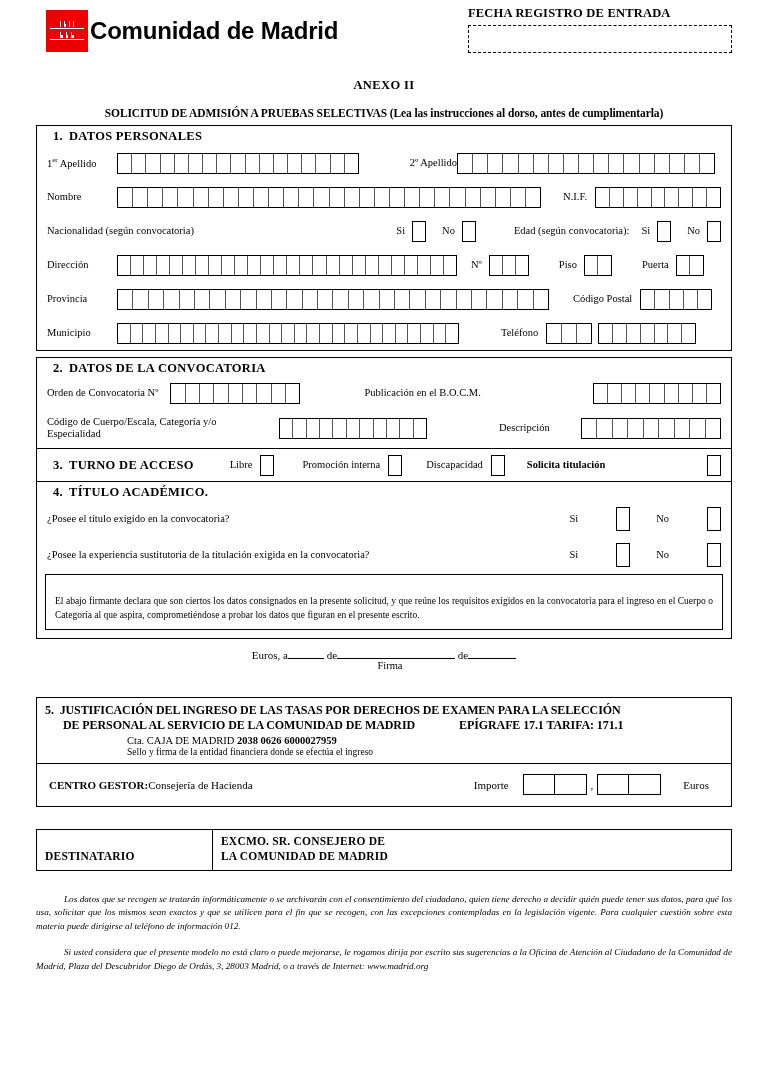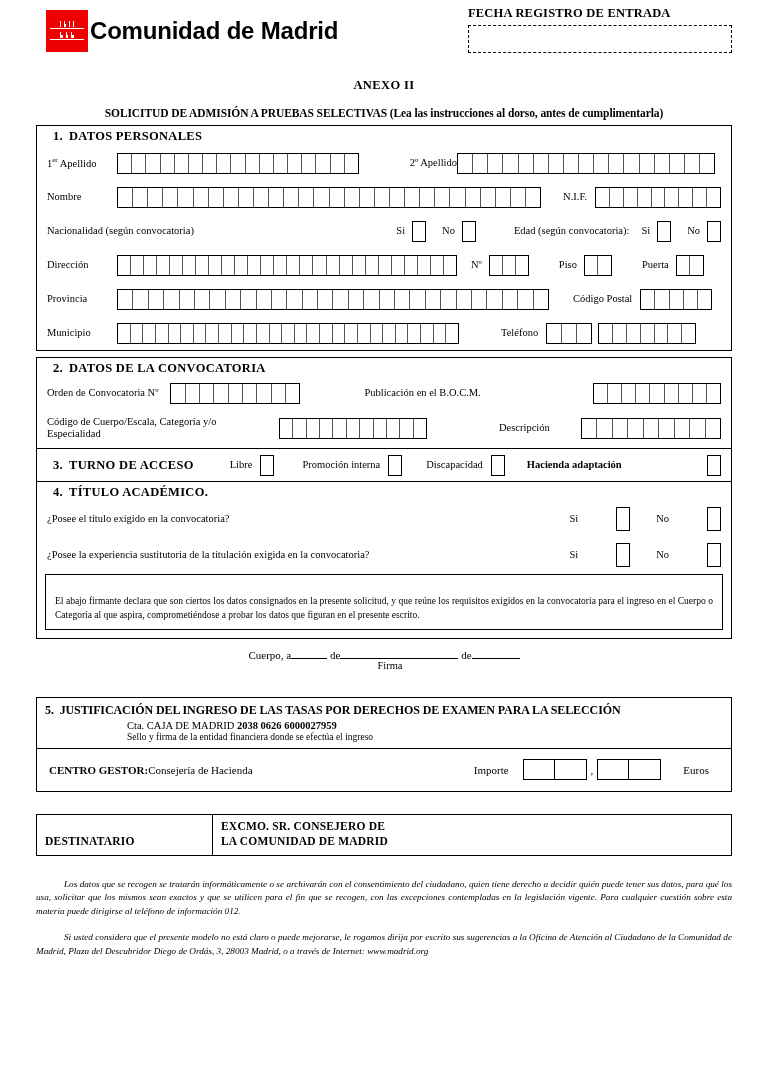--- a/index.html
+++ b/index.html
@@ -623,21 +623,21 @@
     <div class="row" style="height:32px;padding-left:16px">
       <span class="sec-title" style="padding:0">
         <span class="num">3.</span><span>TURNO DE ACCESO</span>
       </span>
       <span class="lbl" style="padding:0 8px 0 36px">Libre</span>
       <span class="tick"></span>
       <span class="lbl" style="padding:0 8px 0 28px">Promoción interna</span>
       <span class="tick"></span>
       <span class="lbl" style="padding:0 8px 0 24px">Discapacidad</span>
       <span class="tick"></span>
-      <span class="lbl" style="padding:0 8px 0 22px;font-weight:bold">Hacienda adaptación</span>
+      <span class="lbl" style="padding:0 8px 0 22px;font-weight:bold">Solicita titulación</span>
       <span class="spacer"></span>
       <span class="tick"></span>
     </div>
   </div>
 
   <div class="sec" id="sec4" style="border-top:none">
     <div class="sec-title">
       <span class="num">4.</span><span>TÍTULO ACADÉMICO.</span>
     </div>
 
@@ -658,30 +658,33 @@
       <span class="lbl" style="padding:0 38px 0 26px">No</span>
       <span class="tick tall"></span>
     </div>
 
     <div style="padding:0 8px 8px 8px">
       <div class="declara">El abajo firmante declara que son ciertos los datos consignados en la presente solicitud, y que reúne los requisitos exigidos en la convocatoria   para el ingreso en el Cuerpo o Categoría al que aspira, comprometiéndose a probar los datos que figuran en el presente escrito.</div>
     </div>
   </div>
 
   <div class="firma-line">
-    <span>Cuerpo, a</span><span class="ul w1"></span>
+    <span>Euros, a</span><span class="ul w1"></span>
     <span>de</span><span class="ul w2"></span>
     <span>de</span><span class="ul w3"></span>
   </div>
   <div class="firma-word">Firma</div>
 
   <div style="margin-top:26px">
     <div class="sec5-head">
       <div class="sec5-l1">
         <span>5.</span>&nbsp;&nbsp;<span>JUSTIFICACIÓN DEL INGRESO DE LAS  TASAS  POR DERECHOS DE EXAMEN PARA LA SELECCIÓN</span>
+      </div>
+      <div class="sec5-l1" style="padding-left:18px;text-indent:0">
+        <span>DE PERSONAL AL SERVICIO DE LA COMUNIDAD  DE MADRID</span><span style="padding-left:44px">EPÍGRAFE 17.1  TARIFA: 171.1</span>
       </div>
       <div class="sec5-l2">
         <span>Cta. CAJA DE MADRID </span><b>2038 0626 6000027959</b>
       </div>
       <div class="sec5-l3">Sello y firma de la entidad financiera donde se efectúa el ingreso</div>
     </div>
 
     <div class="gestor">
       <b>CENTRO GESTOR:</b>
         <span> Consejería de Hacienda</span>

